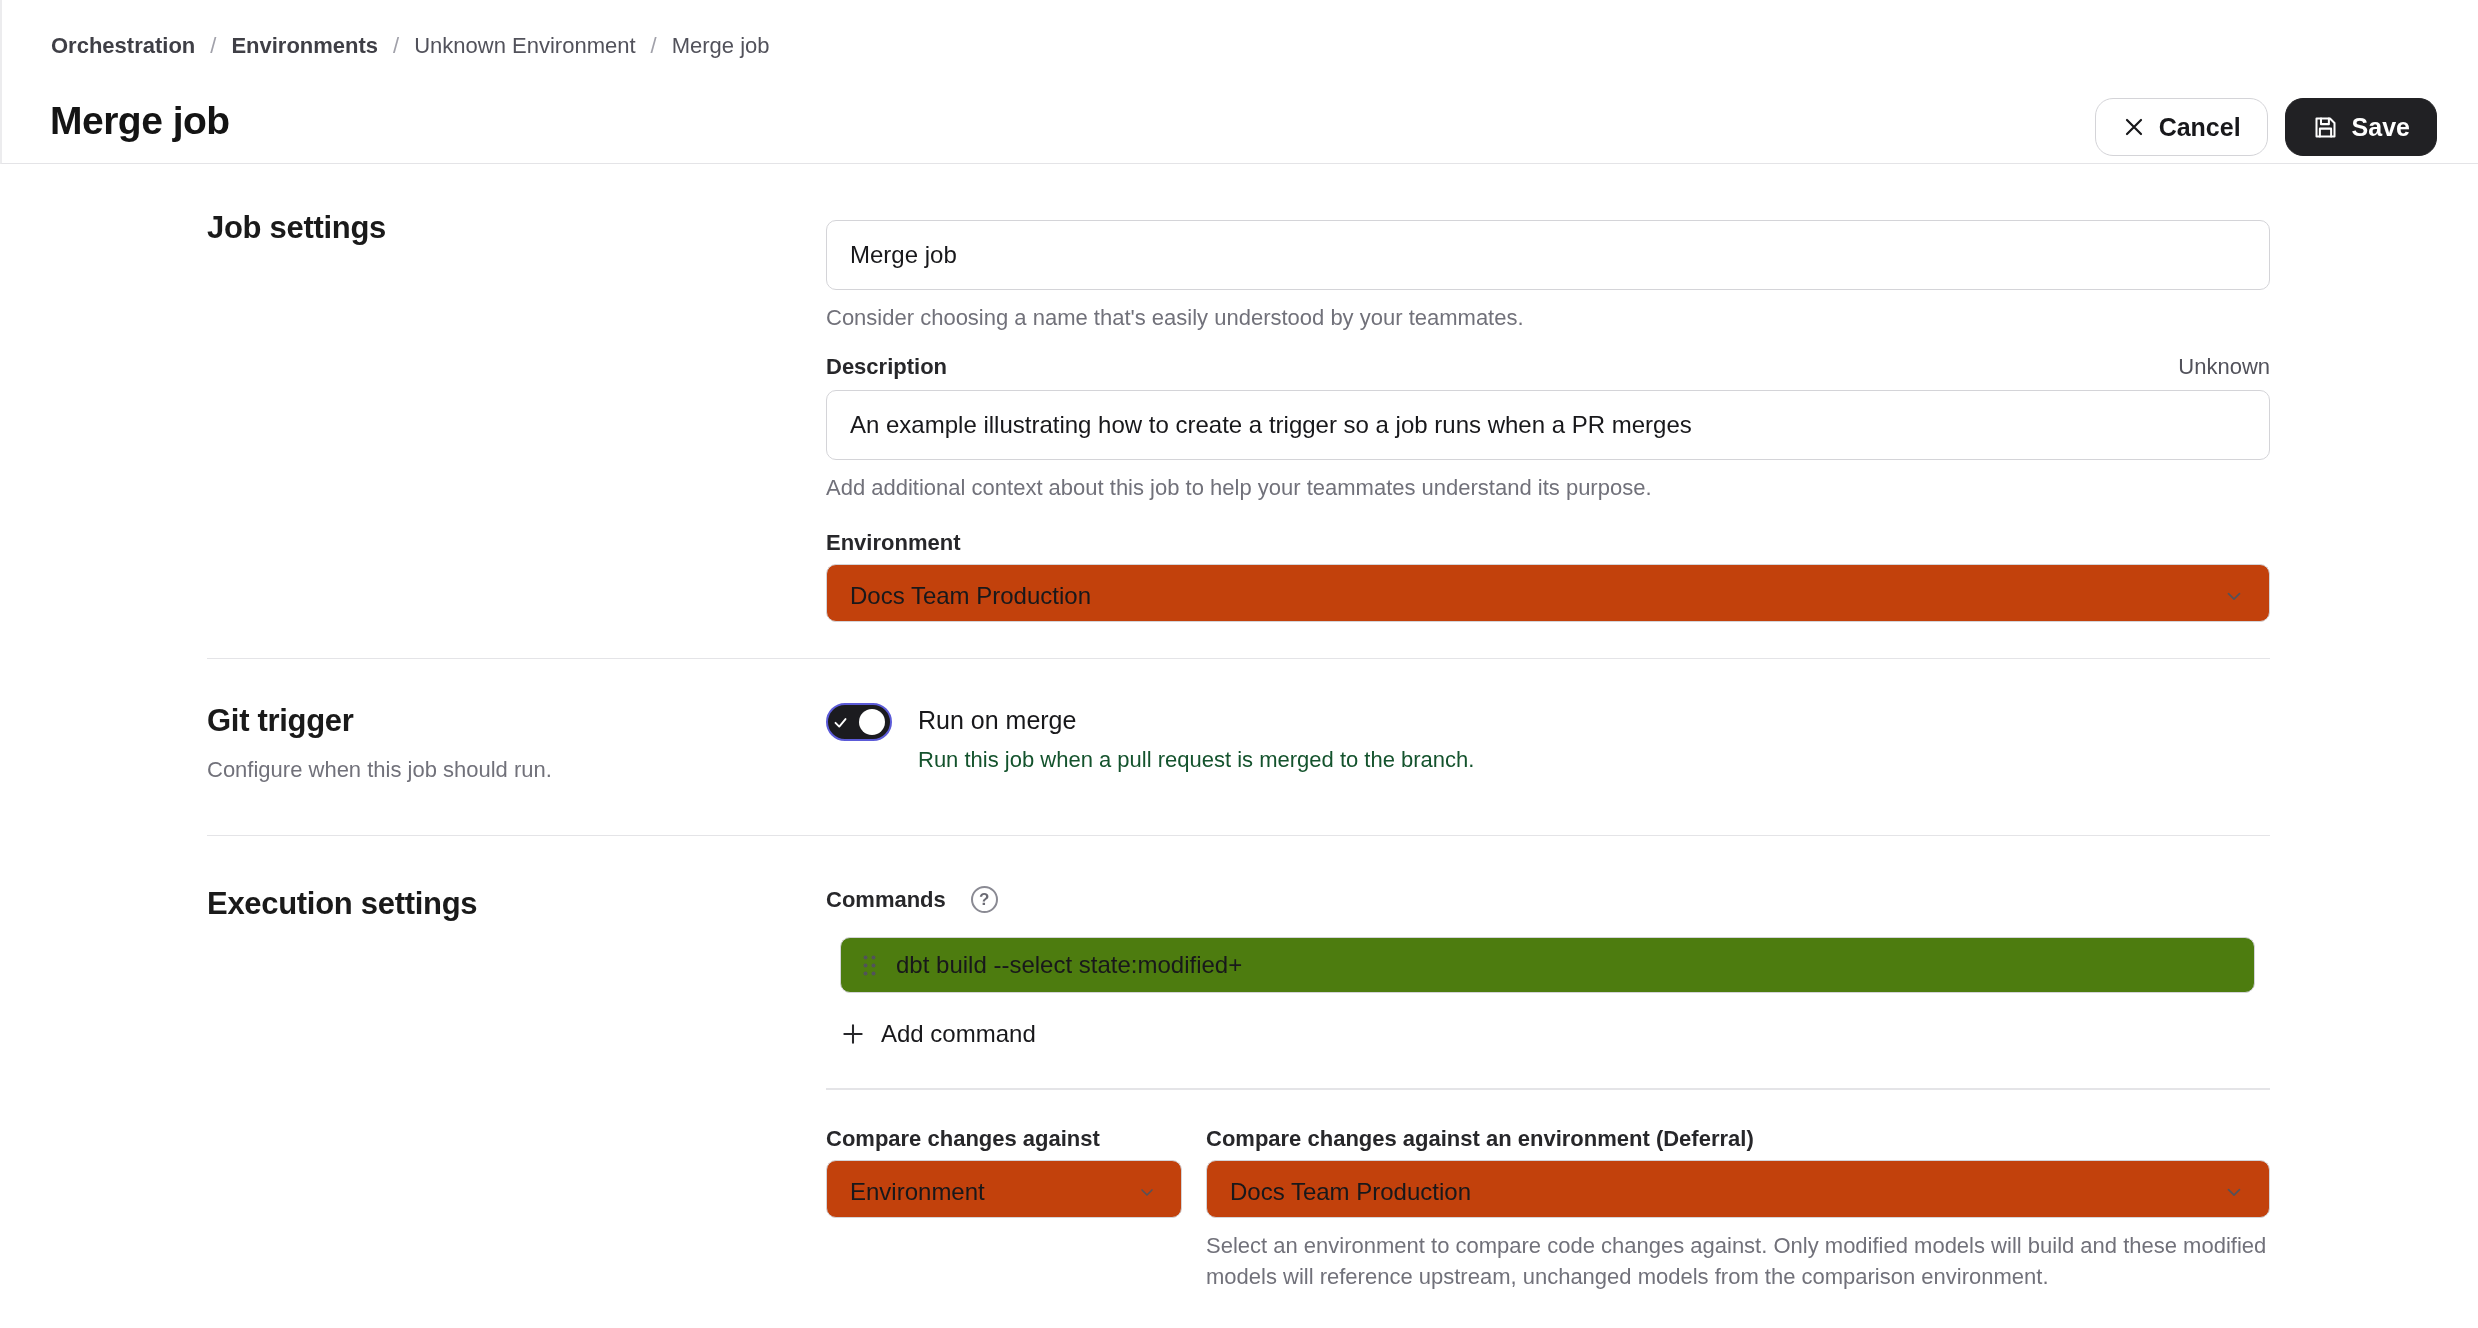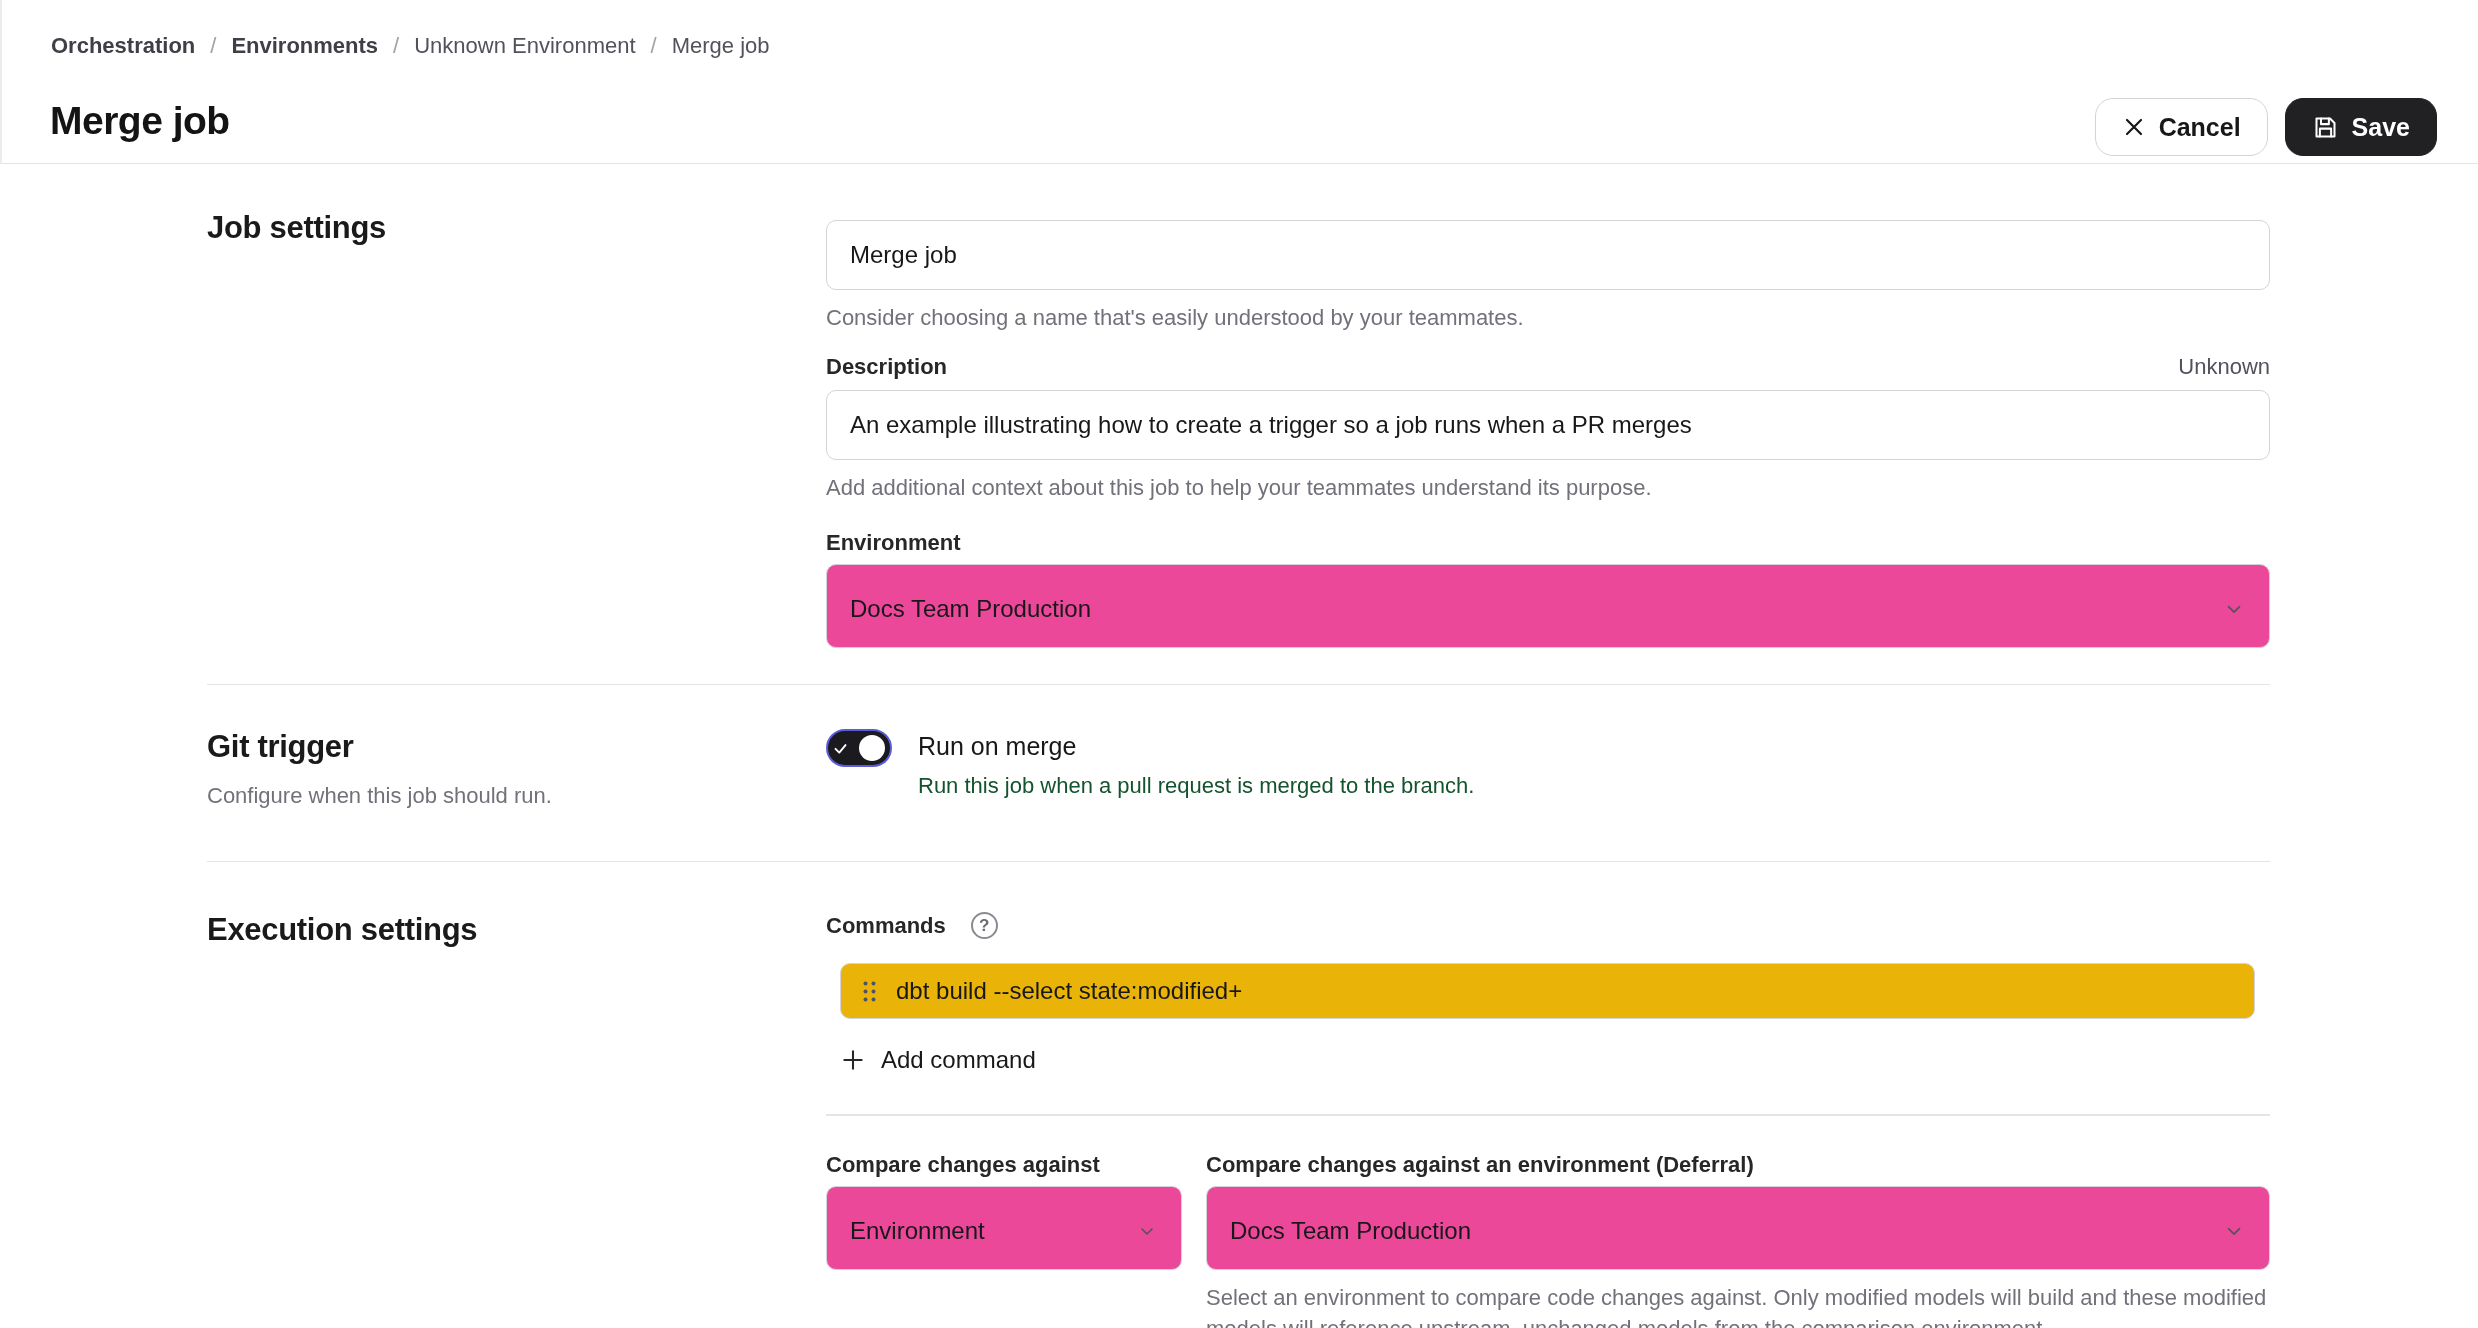--- a/index.html
+++ b/index.html
@@ -26,21 +26,21 @@
   .h2 { font-size:31px; font-weight:700; color:#1a1a1a; letter-spacing:-0.3px; }
   .section-sub { font-size:22px; color:#71717a; margin-top:16px; line-height:1.35; }
   .divider { height:1.5px; background:#e4e4e7; }
 
   
   .field-label { font-size:22px; font-weight:600; color:#27272a; }
   .label-row { display:flex; justify-content:space-between; align-items:baseline; }
   .optional { font-size:22px; font-weight:500; color:#52525b; }
   .text-input { display:block; width:100%; height:70px; border:1.5px solid #d4d4d8; border-radius:10px; padding:0 23px; font-size:24px; color:#18181b; font-family:inherit; background:#fff; outline:none; }
   .helper { font-size:22px; color:#71717a; line-height:1.4; }
-  .select { height:84px; border:1.5px solid #d4d4d8; border-radius:10px; display:flex; align-items:center; justify-content:space-between; padding:6px 24px 0 23px; font-size:24px; color:#18181b; background:#ec4899; cursor:pointer; }
+  .select { height:58px; border:1.5px solid #d4d4d8; border-radius:10px; display:flex; align-items:center; justify-content:space-between; padding:6px 24px 0 23px; font-size:24px; color:#18181b; background:#c2410c; cursor:pointer; }
   .chev { flex-shrink:0; }
 
   
   .sec-job { padding-top:46px; padding-bottom:36px; }
   .m-input { margin-top:10px; }
   .m-helper { margin-top:13px; }
   .m-desc-label { margin-top:20px; }
   .m-env-label { margin-top:26px; }
 
   
@@ -48,21 +48,21 @@
   .toggle-row { display:flex; align-items:flex-start; gap:26px; }
   .toggle { width:66px; height:38px; background:#1b1b1f; border:2.5px solid #5c5bd8; border-radius:22px; display:flex; align-items:center; justify-content:space-between; padding:0 5px; cursor:pointer; flex-shrink:0; }
   .knob { width:26px; height:26px; background:#fff; border-radius:50%; }
   .toggle-label { font-size:25px; font-weight:500; color:#18181b; margin-top:3px; }
   .toggle-desc { font-size:22px; color:#14532d; margin-top:12px; }
 
   
   .sec-exec { padding-top:50px; padding-bottom:20px; }
   .commands-label-row { display:flex; align-items:center; gap:25px; }
   .help-circle { width:27px; height:27px; border:2px solid #8a8a93; border-radius:50%; color:#6b6b74; font-size:17px; font-weight:700; display:inline-flex; align-items:center; justify-content:center; cursor:pointer; }
-  .command-row { margin:24px 15px 0 14px; height:56px; border:1.5px solid #d4d4d8; border-radius:10px; display:flex; align-items:center; gap:19px; padding:0 21px; font-size:24px; color:#18181b; background:#eab308; }
+  .command-row { margin:24px 15px 0 14px; height:56px; border:1.5px solid #d4d4d8; border-radius:10px; display:flex; align-items:center; gap:19px; padding:0 21px; font-size:24px; color:#18181b; background:#4d7c0f; }
   .drag-handle { cursor:grab; display:flex; }
   .add-command { display:inline-flex; align-items:center; gap:15px; margin:27px 0 0 14px; font-size:24px; font-weight:500; color:#18181b; cursor:pointer; background:none; border:none; font-family:inherit; }
   .inner-divider { margin-top:37px; }
   .compare-row { display:flex; gap:24px; margin-top:36px; }
   .compare-col-1 { width:356px; flex-shrink:0; }
   .compare-col-2 { flex:1; min-width:0; }
   .m-select { margin-top:8px; }
 </style>
 </head>
 <body>

